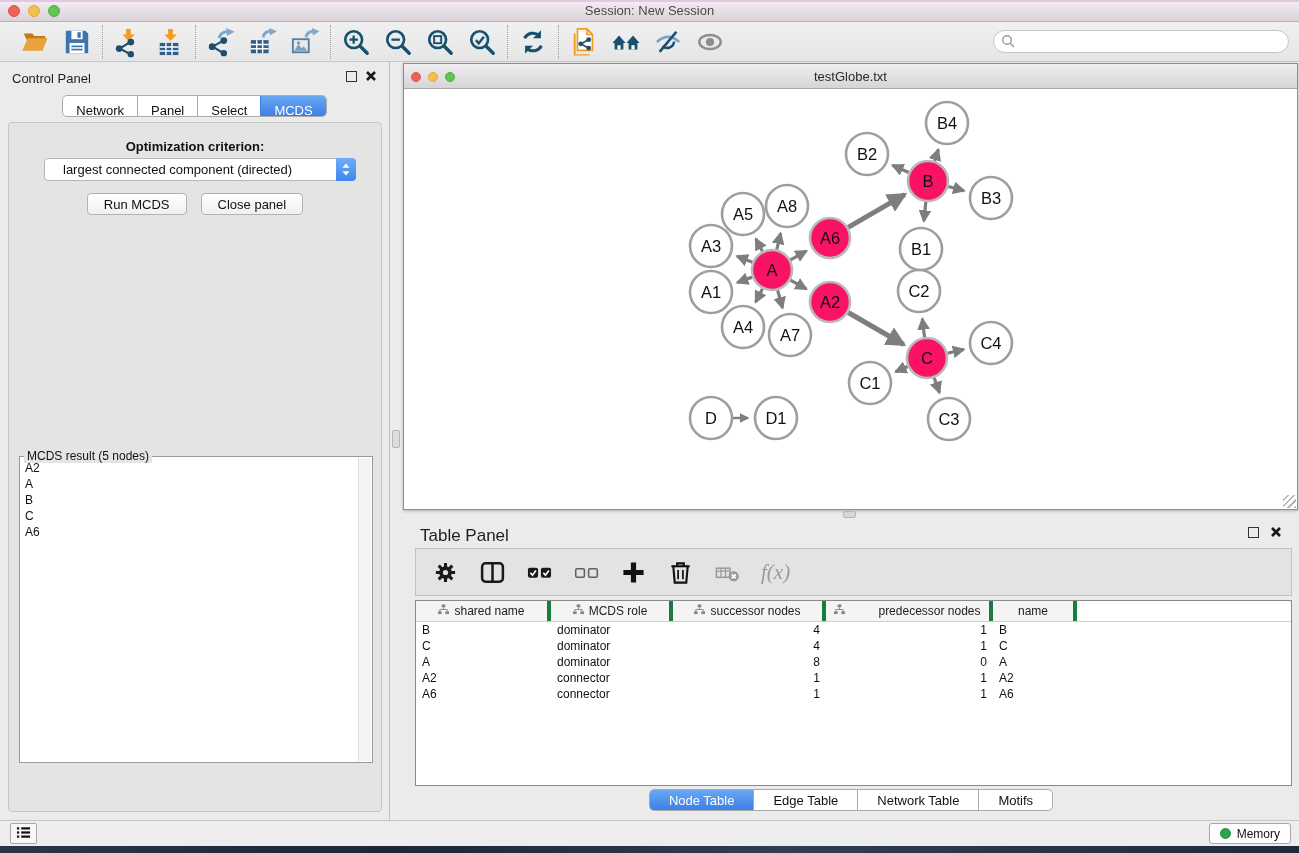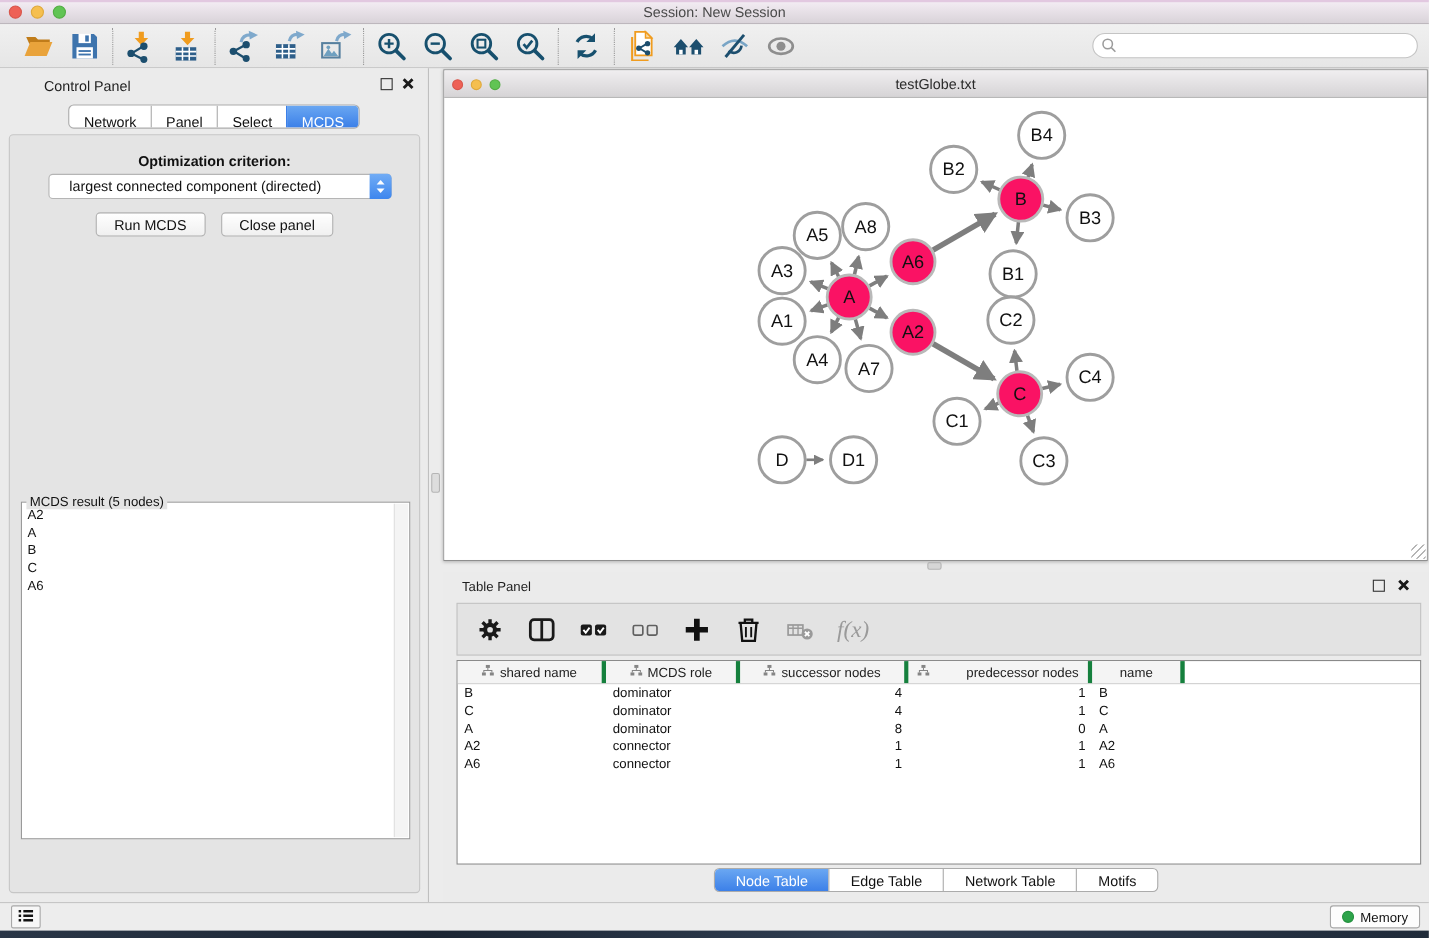--- a/index.html
+++ b/index.html
@@ -23,21 +23,21 @@
   .tb-group { display:flex; align-items:center; gap:12px; padding:0 10px; }
   .tb-sep { width:0; height:34px; border-left:1px dotted #9A9A9A; }
   .tb-icon { width:30px; height:30px; display:flex; align-items:center; justify-content:center; cursor:default; }
   .tb-icon svg { width:28px; height:28px; overflow:visible; }
   .search-wrap { position:absolute; right:10px; top:8px; width:296px; height:23px; }
   .search-wrap input { width:100%; height:100%; border:1px solid #C4C4C4; border-radius:12px; background:#fff; padding:0 8px 0 26px; font-size:12px; outline:none; font-family:"Liberation Sans",sans-serif; }
   .search-glass { position:absolute; left:8px; top:4px; }
 
   
   .control-panel { position:absolute; left:0; top:62px; width:390px; height:758px; background:#EBEBEB; border-right:1px solid #BFBFBF; }
-  .cp-header { position:relative; height:30px;margin-left:28px; }
+  .cp-header { position:relative; height:30px; }
   .cp-title { position:absolute; left:12px; top:9px; font-size:13px; color:#1E1E1E; }
   .float-btn { position:absolute; top:9px; width:11px; height:11px; border:1.6px solid #333; background:transparent; }
   .close-btn { position:absolute; top:8px; width:12px; height:12px; }
   .cp-header .float-btn { right:32px; } .cp-header .close-btn { right:12px; }
 
   .seg-bar { display:flex; border:1px solid #ABABAB; border-radius:5px; background:#fff; overflow:hidden; height:22px; }
   .seg { padding:7px 13px; font-size:13px; color:#111; border-left:1px solid #ABABAB; white-space:nowrap; cursor:default; }
   .seg:first-child { border-left:none; }
   .seg.active { background:linear-gradient(#6AA7F2,#3C80E8); color:#fff; border-left-color:#3C80E8; }
   .cp-tabs-row { position:absolute; left:0; top:33px; width:100%; display:flex; justify-content:center; }
@@ -66,21 +66,21 @@
   .nw-titlebar .lights { left:7px; top:8px; gap:7px; }
   .nw-titlebar .light { width:10px; height:10px; }
   .nw-title { position:absolute; left:0; right:0; top:5px; text-align:center; font-size:13px; color:#2A2A2A; }
   .nw-content { position:relative; width:893px; height:420px; background:#fff; }
   .nw-content svg { position:absolute; left:0; top:0; }
   .resize-grip { position:absolute; right:1px; bottom:1px; width:13px; height:13px;
     background:repeating-linear-gradient(135deg, transparent 0 3px, #B5B5B5 3px 4.5px); }
 
   
   .table-panel { position:absolute; left:403px; top:520px; width:896px; height:300px; background:#EBEBEB; }
-  .tp-title { position:absolute; left:17px; top:6px; font-size:12px; color:#1E1E1E; }
+  .tp-title { position:absolute; left:17px; top:6px; font-size:17px; color:#1E1E1E; }
   .table-panel .float-btn { right:40px; top:7px; } .table-panel .close-btn { right:17px; top:6px; }
   .tp-toolbar { position:absolute; left:12px; top:28px; width:877px; height:48px; background:#E3E3E3; border:1px solid #C2C2C2; display:flex; align-items:center; gap:21px; padding-left:16px; }
   .tp-icon { width:26px; height:26px; display:flex; align-items:center; justify-content:center; }
   .tp-icon svg { width:25px; height:25px; }
   .fx-label { font-family:"Liberation Serif", serif; font-style:italic; font-size:21px; color:#9A9A9A; }
 
   .tp-table { position:absolute; left:12px; top:80px; width:877px; height:186px; background:#fff; border:1px solid #8A8A8A; overflow:hidden; }
   .tbl-header { display:flex; height:21px; border-bottom:1px solid #CFCFCF; }
   .th { background:#F4F4F4; border-right:4px solid #15803d; display:flex; align-items:center; justify-content:center; gap:5px; font-size:12px; color:#222; }
   .th svg { flex:0 0 auto; }

